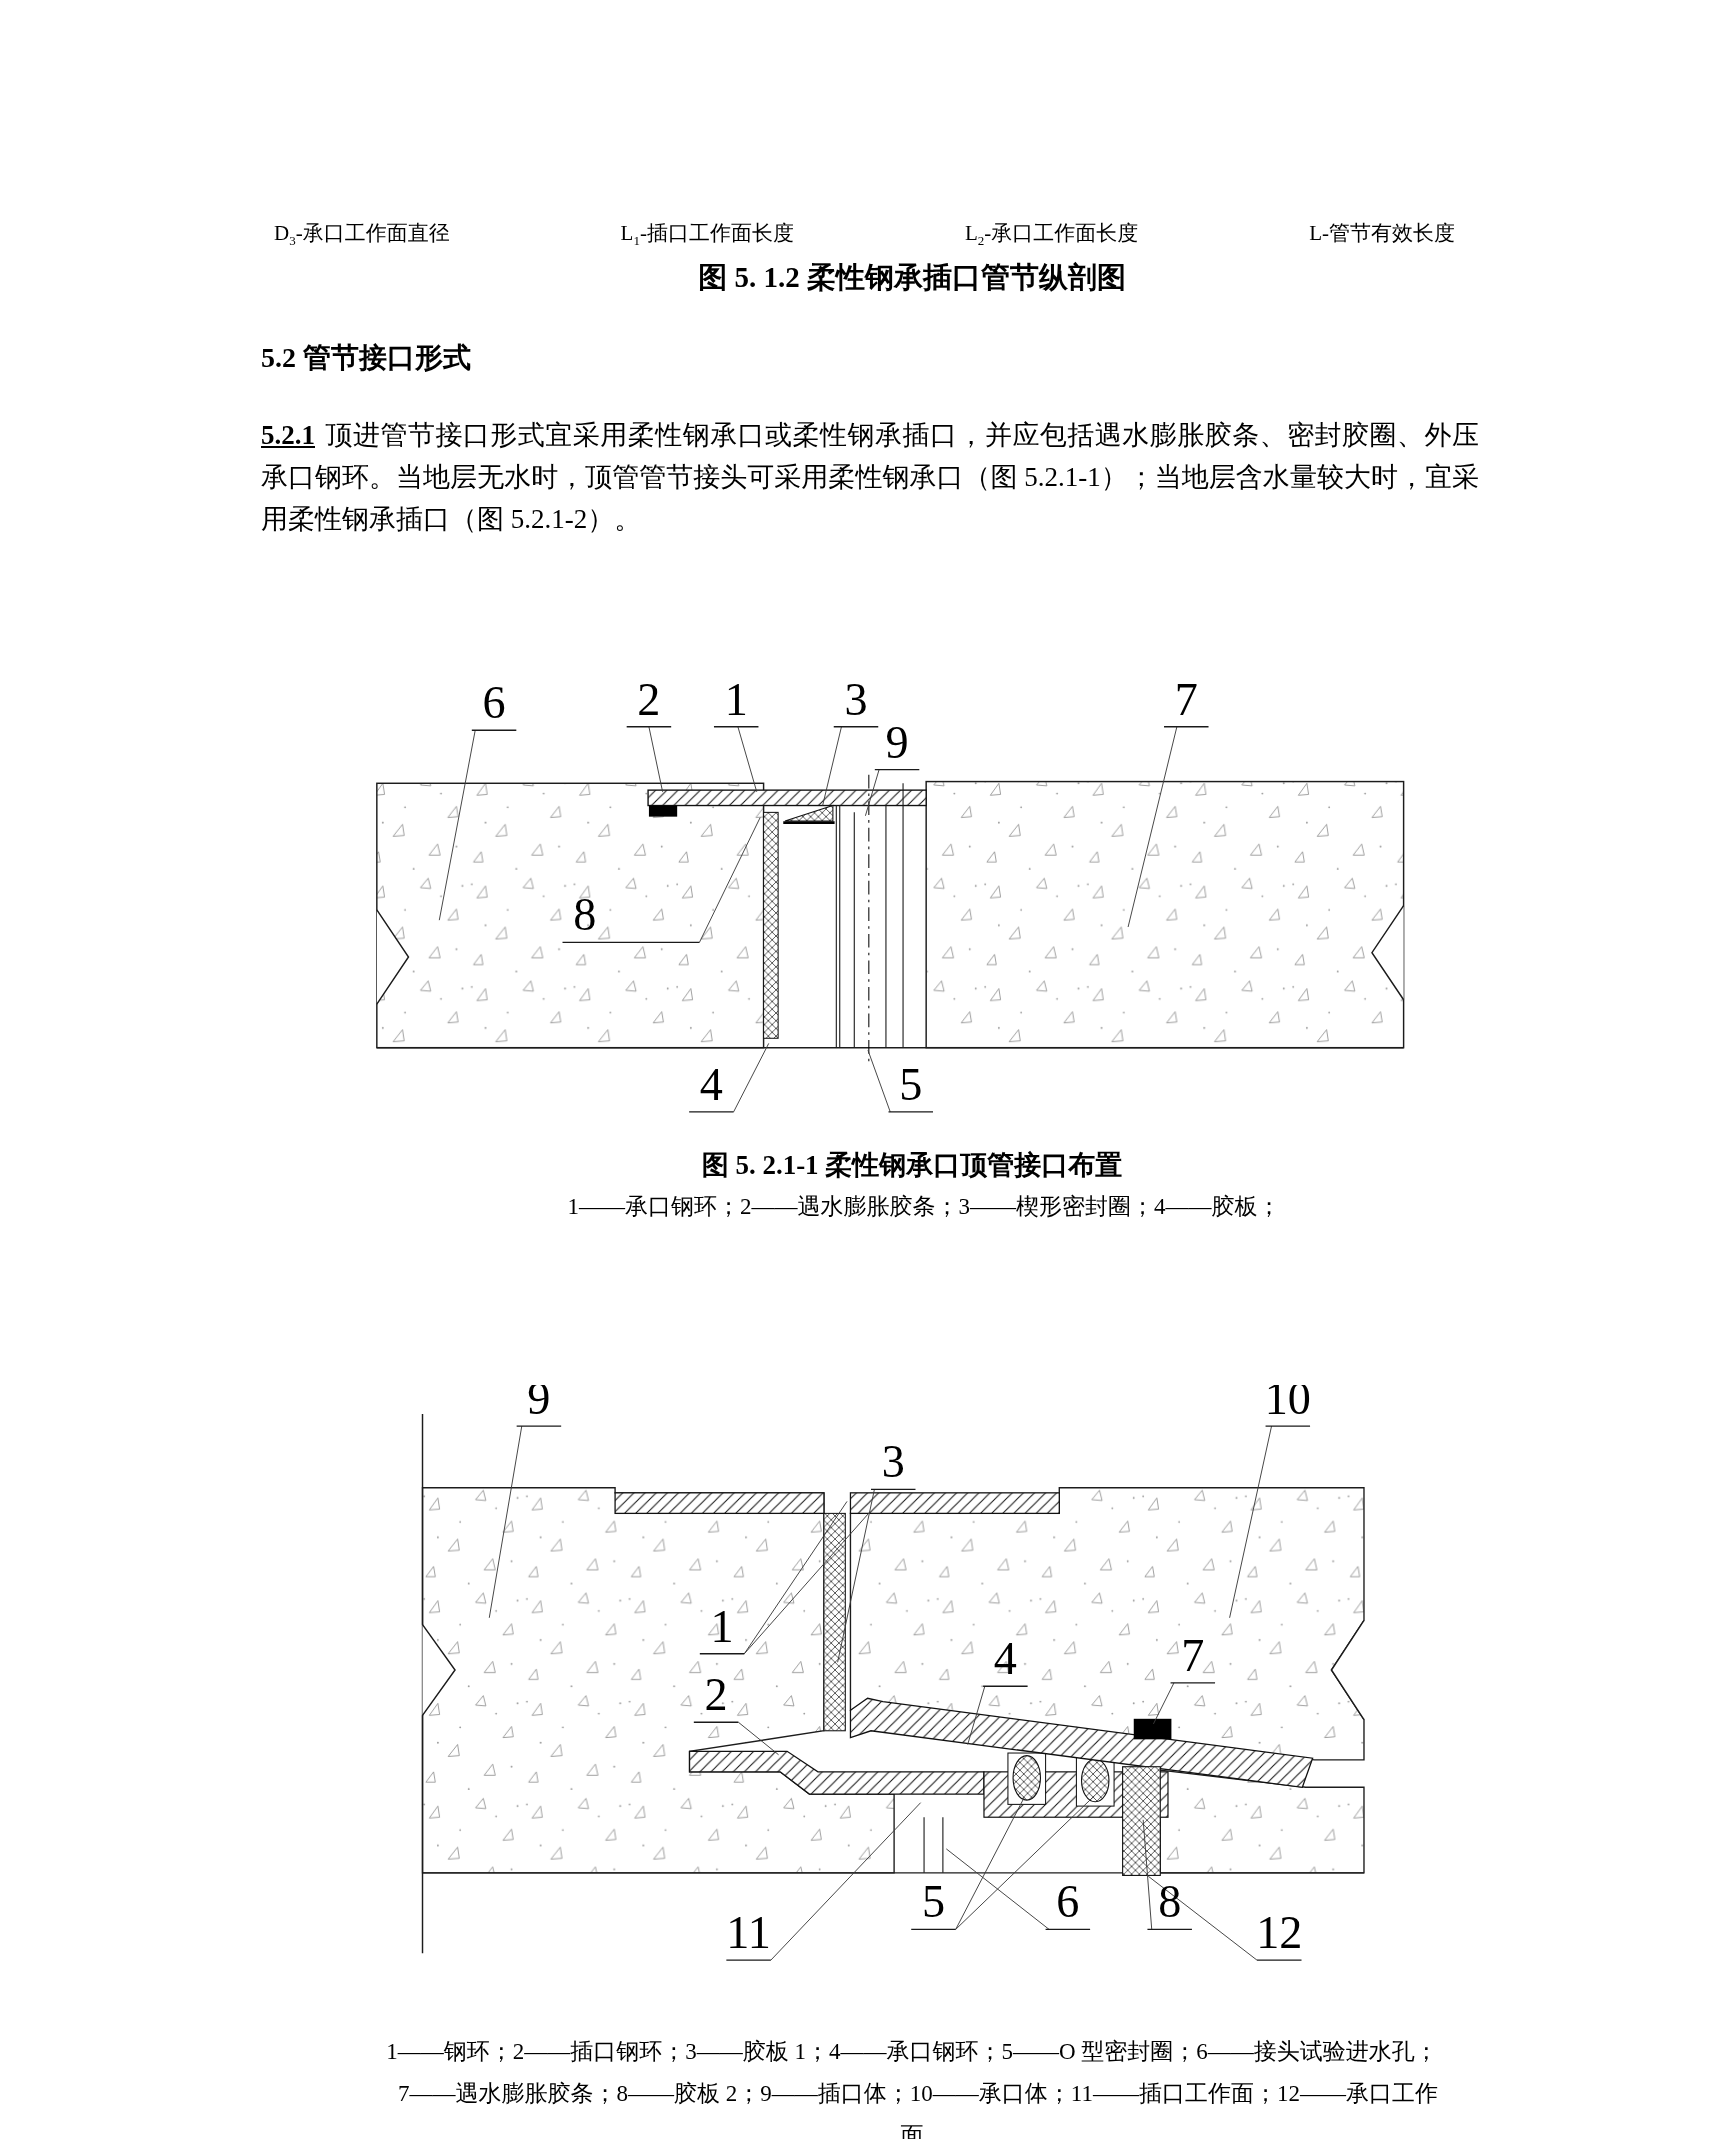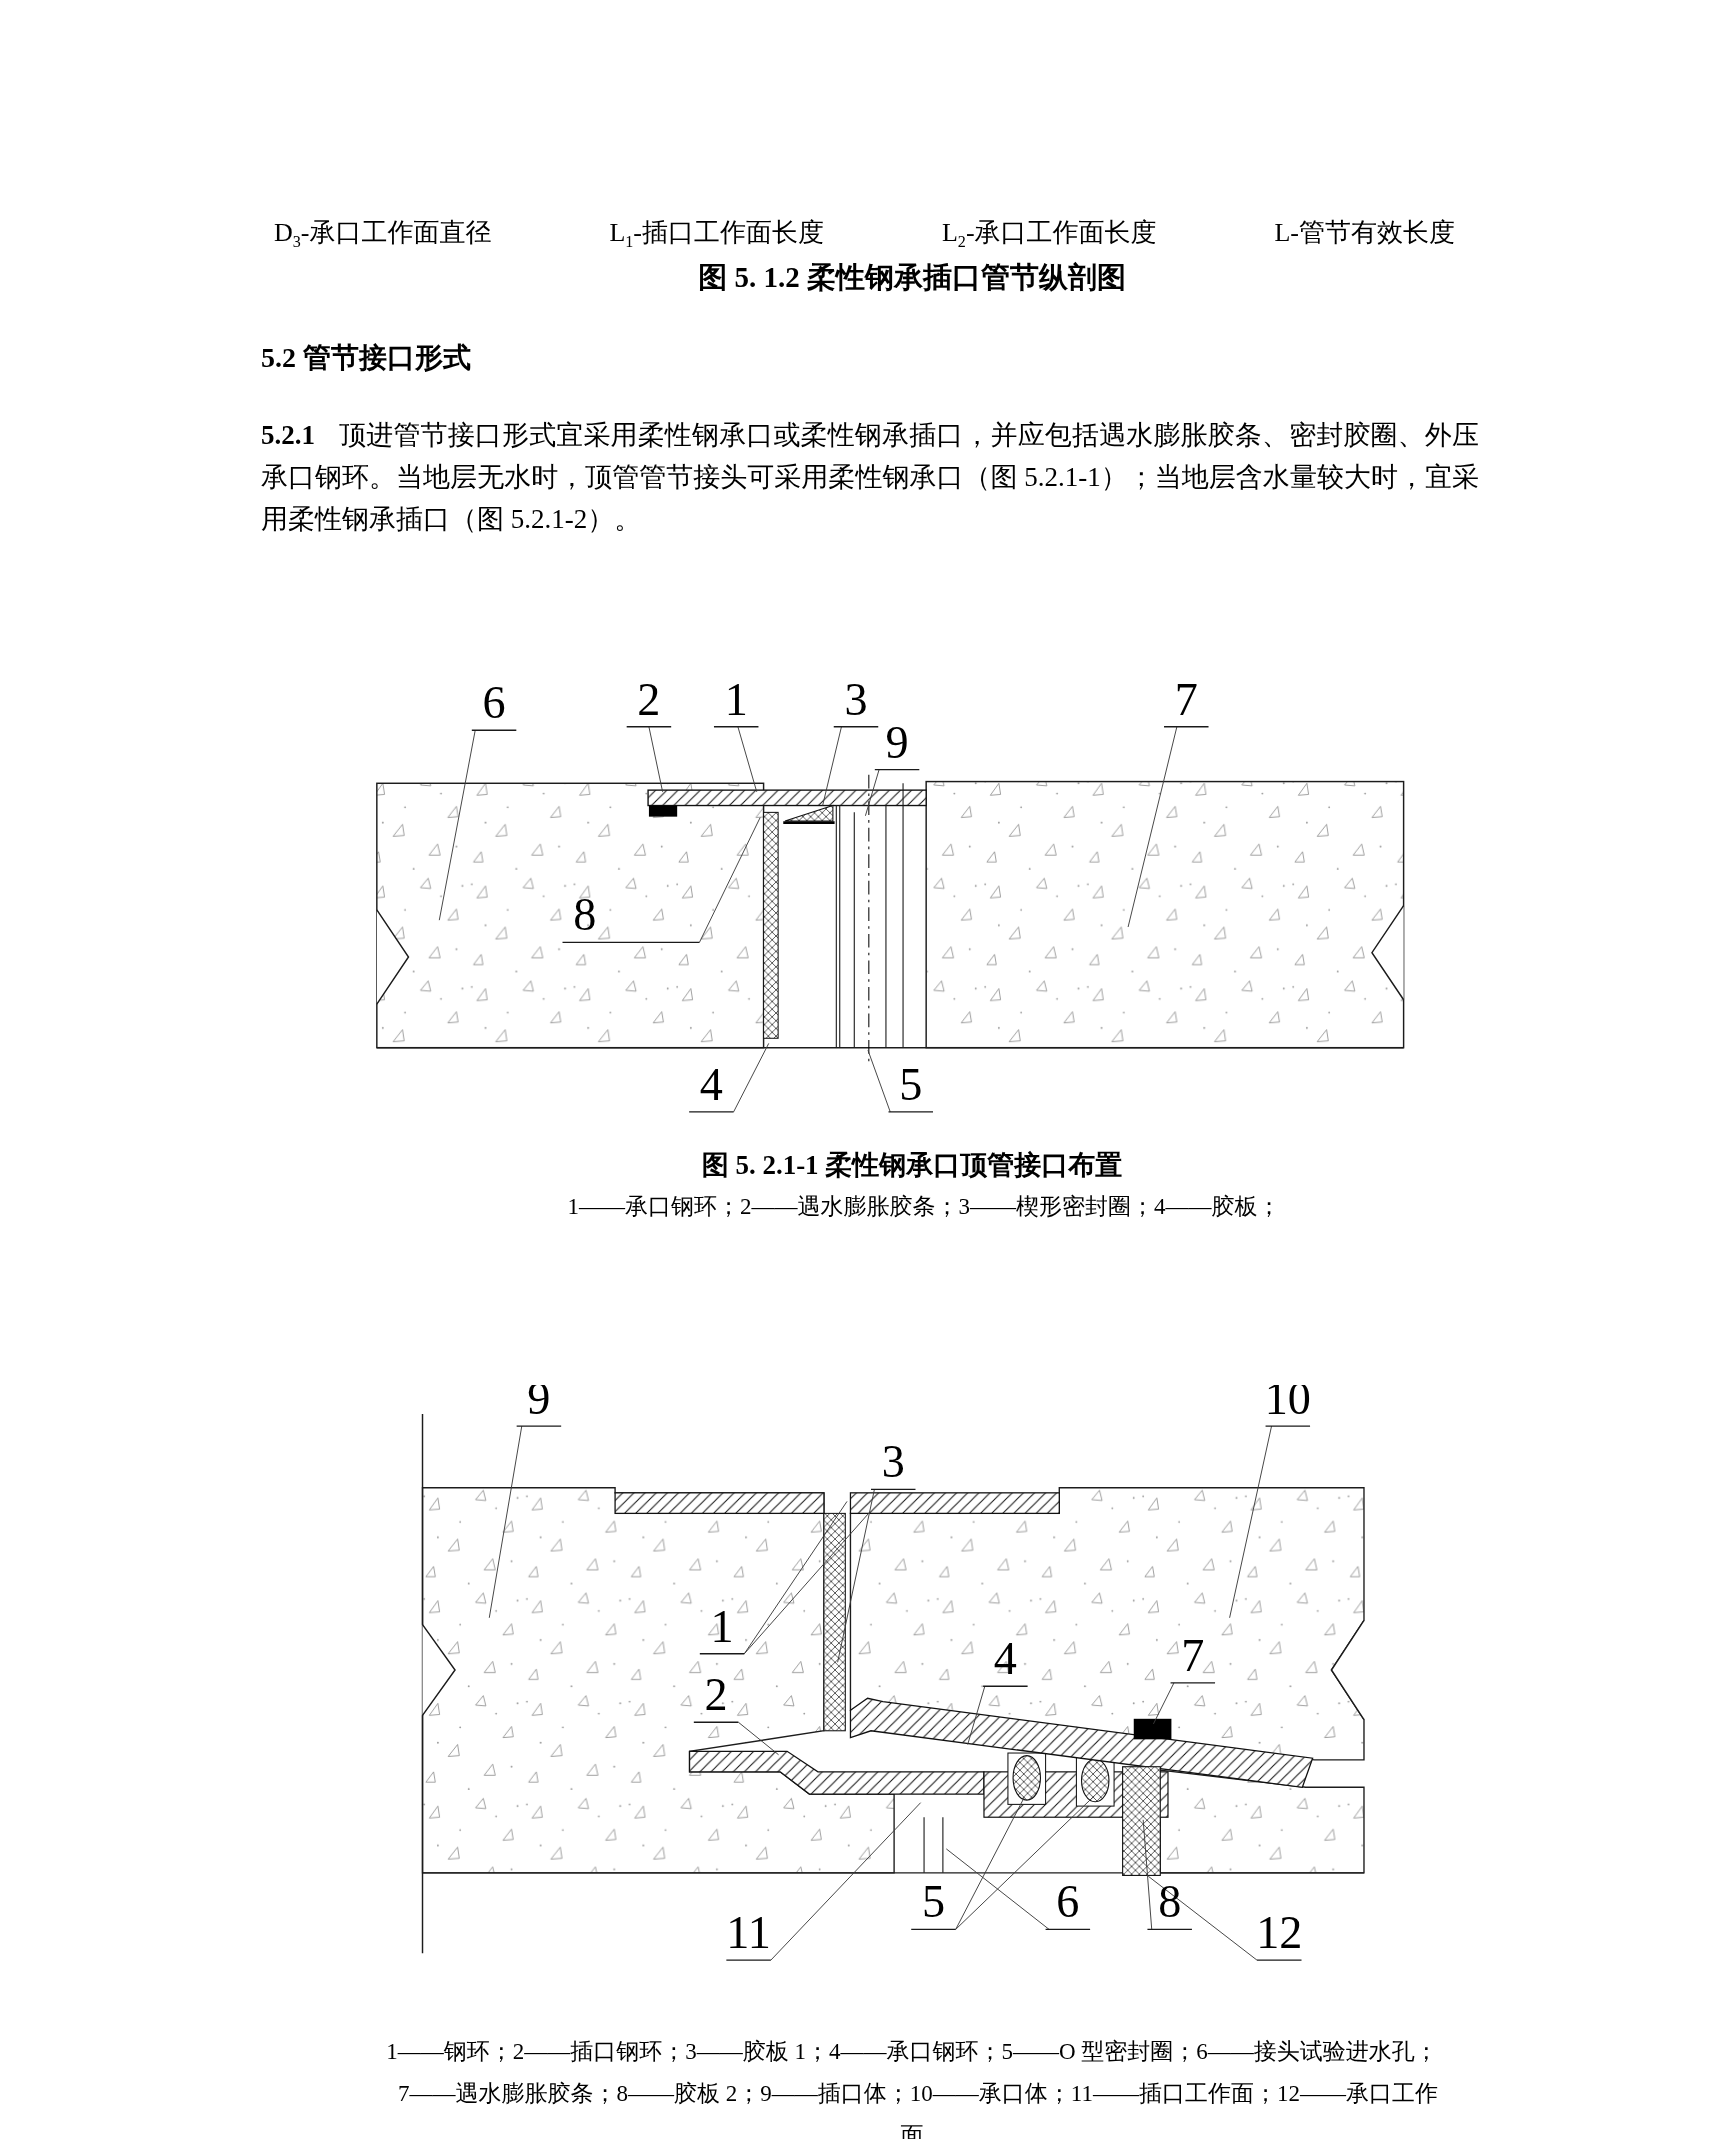--- a/index.html
+++ b/index.html
@@ -10,30 +10,30 @@
     font-family:"Liberation Serif","DejaVu Serif",serif;
     color:#000;
     overflow:hidden;
   }
   .abs{position:absolute;}
   .centered{left:0;width:1736px;text-align:center;padding-left:44px;}
   
   #symbols-line{
     left:274px;top:216px;width:1181px;
     display:flex;justify-content:space-between;
-    font-size:26px;line-height:34px;white-space:nowrap;align-items:center;
+    font-size:21px;line-height:34px;white-space:nowrap;align-items:center;
   }
   #symbols-line sub{font-size:0.62em;}
   
   .fig-caption{font-weight:bold;font-size:27px;line-height:34px;}
   #caption-512{top:260px;font-size:29px;}
   #section-52{left:261px;top:340px;font-weight:bold;font-size:28px;line-height:36px;}
   .clause{left:261px;width:1218px;font-size:27px;line-height:42px;text-align:justify;}
   #clause-521{top:414px;}
-  .clause b{margin-right:24px;}
+  .clause b{margin-right:10px;text-decoration:underline;}
   
   .legend{font-size:23px;line-height:30px;}
   #caption-5211{top:1148px;}
   #legend-5211-1{top:1192px;margin-left:12px;}
   #legend-5211-2{top:1230px;}
   #caption-5212{top:1989px;}
   #legend-5212-1{top:2037px;}
   #legend-5212-2{top:2079px;margin-left:6px;}
   #legend-5212-3{top:2121px;}
   

